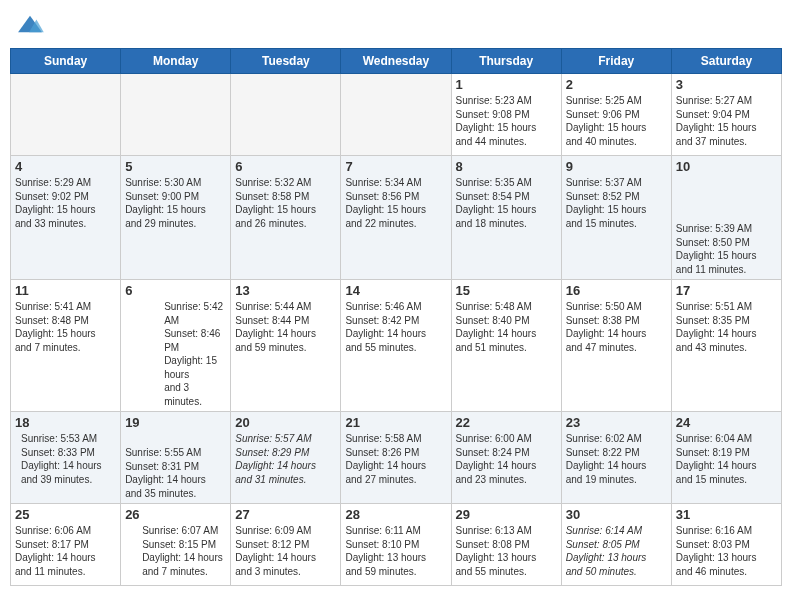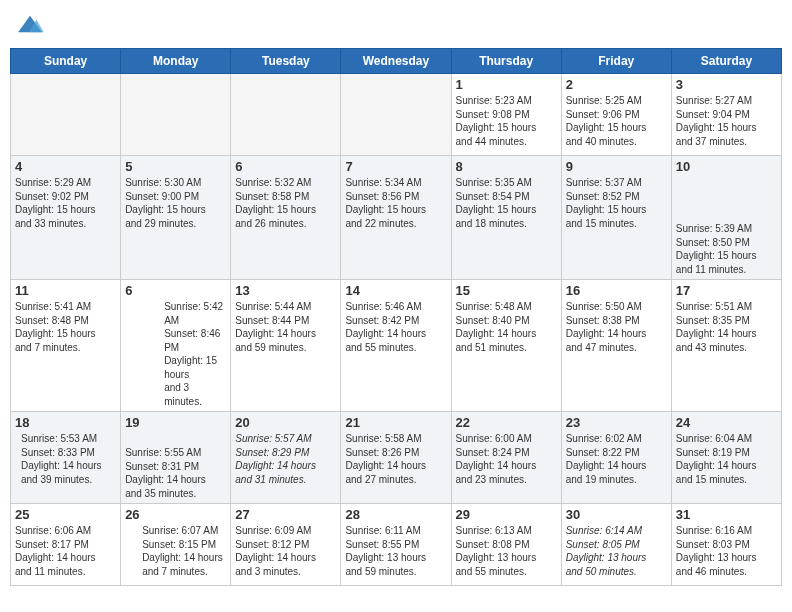--- a/index.html
+++ b/index.html
@@ -318,21 +318,21 @@
         <td>
           <div class="day-number">27</div>
           <div class="day-info" style="white-space: pre-line;">Sunrise: 6:09 AM
 Sunset: 8:12 PM
 Daylight: 14 hours
 and 3 minutes.</div>
         </td>
         <td>
           <div class="day-number">28</div>
           <div class="day-info" style="white-space: pre-line;">Sunrise: 6:11 AM
-Sunset: 8:55 PM
+Sunset: 8:10 PM
 Daylight: 13 hours
 and 59 minutes.</div>
         </td>
         <td>
           <div class="day-number">29</div>
           <div class="day-info" style="white-space: pre-line;">Sunrise: 6:13 AM
 Sunset: 8:08 PM
 Daylight: 13 hours
 and 55 minutes.</div>
         </td>

